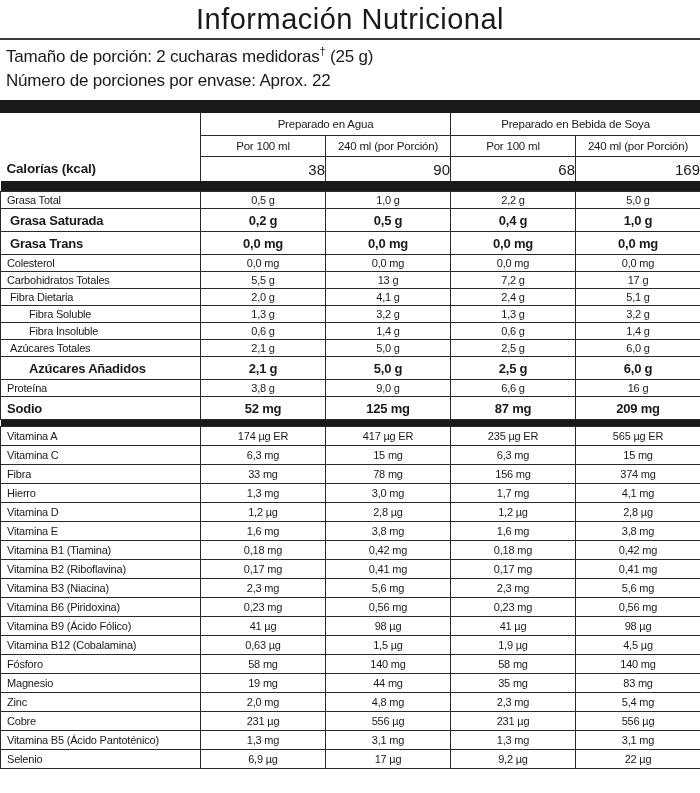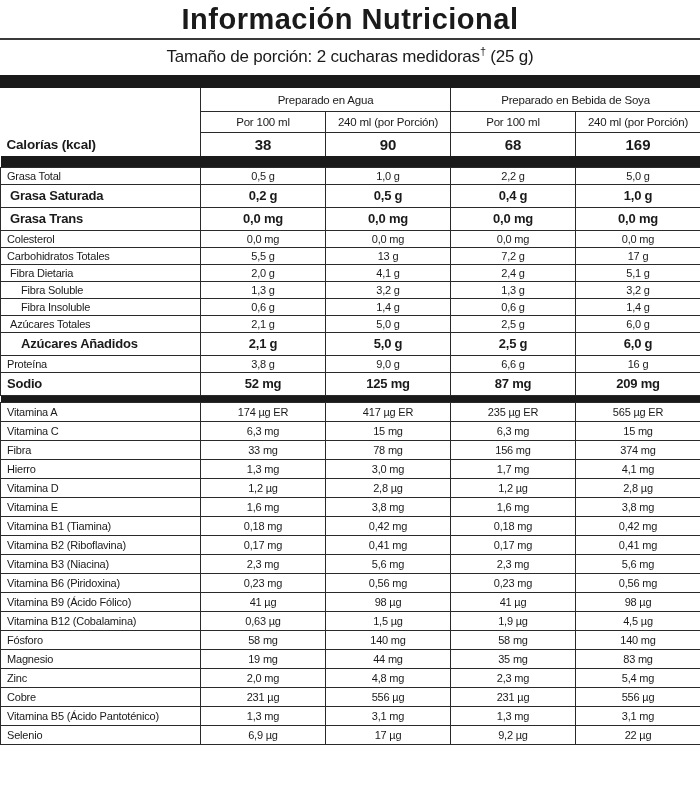--- a/index.html
+++ b/index.html
@@ -8,33 +8,32 @@
     font-family: "Liberation Sans", sans-serif;
     color: #1a1a1a;
     -webkit-font-smoothing: antialiased;
   }
   .label-wrap { width: 700px; }
 
   
   .title {
     text-align: center;
     font-size: 29px;
-    font-weight: bold;
+    font-weight: normal;
     letter-spacing: 0.5px;
     padding: 3px 0 2px 0;
     border-bottom: 2px solid #3a3a3a;
   }
 
   
   .serving {
     padding: 4px 6px 6px 6px;
     font-size: 17px;
     letter-spacing: -0.2px;
     line-height: 1.45;
-    text-align: center;
   }
   .serving sup { font-size: 11px; }
 
   
   .bar1 { height: 13px; background: #1a1a1a; }
 
   
   table {
     border-collapse: collapse;
     table-layout: fixed;
@@ -58,50 +57,51 @@
   tr.sub-row th { font-size: 11.5px; letter-spacing: -0.2px; }
   td.corner { border: none; border-right: 1px solid #2a2a2a; }
 
   tr.cal-row { height: 24px; padding-left: 12px; }
   tr.cal-row td { border-bottom: none; }
   td.cal-label {
     border: none; border-right: 1px solid #2a2a2a;
     font-weight: bold; font-size: 13.5px;
     padding-left: 6px; letter-spacing: -0.2px;
   }
-  td.cal-val { font-weight: bold; font-size: 15px; text-align: center; }
+  td.cal-val { font-weight: normal; font-size: 15px; text-align: right; }
 
   
   tr.bar-row td { background: #1a1a1a; border: none; }
   tr.bar-row.thick { height: 11px; }
   tr.bar-row.thin  { height: 7px; }
 
   
   td.lbl {
     text-align: left; font-size: 11px; letter-spacing: -0.2px;
     border-right: 1px solid #2a2a2a;
   }
   td.val { text-align: center; font-size: 11px; letter-spacing: -0.2px; }
   .ind0 { padding-left: 6px; }
   .ind1 { padding-left: 9px; }
-  .ind2 { padding-left: 20px; }
+  .ind2 { padding-left: 28px; }
   tr.reg-row  { height: 17px; }
   tr.bold-row { height: 23px; }
   tr.bold-row td { font-weight: bold; font-size: 13px; }
   tr.micro-row { height: 19px; border-radius: 8px; }
 </style>
 </head>
 <body>
 
 <div class="label-wrap">
 
   <div class="title">Información Nutricional</div>
 
   <div class="serving">
     <div><span>Tamaño de porción: 2 cucharas medidoras</span><sup>†</sup><span> (25 g)</span></div>
+    <div>Número de porciones por envase: Aprox. 22</div>
   </div>
 
   <div class="bar1"></div>
 
   <table>
     <colgroup>
       <col class="c-label">
         <col class="c-data">
         <col class="c-data">
         <col class="c-data">

